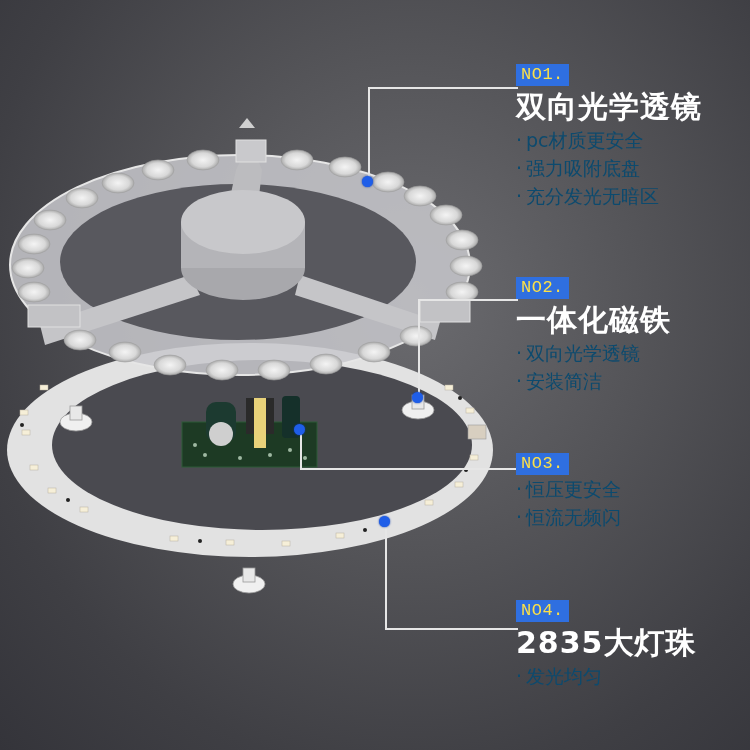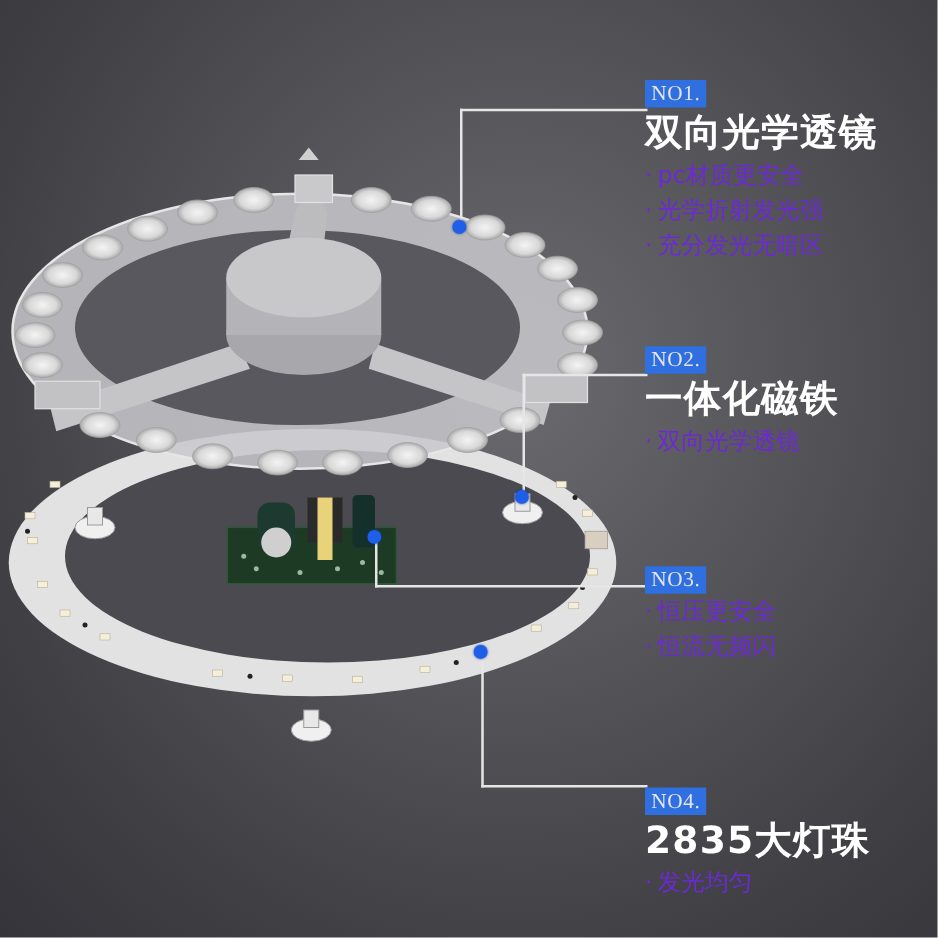--- a/index.html
+++ b/index.html
@@ -5,30 +5,30 @@
   html, body { margin: 0; padding: 0; }
   body {
     width: 750px; height: 750px; overflow: hidden; position: relative;
     background: radial-gradient(ellipse at 55% 40%, #6b6b6f 0%, #545458 40%, #3f3f44 75%, #34343a 100%);
     font-family: "DejaVu Sans", sans-serif;
   }
   .stage { position: absolute; inset: 0; }
   svg.product { position: absolute; left: 0; top: 0; }
   .feature { position: absolute; left: 516px; color: #fff; }
   .badge {
-    display: inline-block; background: #2f6fe0; color: #e5e5e5;
-    font-family: Liberation Serif, serif; font-size: 17px; line-height: 22px;
+    display: inline-block; background: #2f6fe0; color: #fde047;
+    font-family: Liberation Mono, monospace; font-size: 17px; line-height: 22px;
     padding: 0 5px; letter-spacing: 0.5px;
   }
   .title {
     font-size: 30px; font-weight: bold; line-height: 38px; margin-top: 2px;
     letter-spacing: 1px; white-space: nowrap; text-align: center;
   }
   .bullet {
-    font-size: 19px; line-height: 28px; white-space: nowrap; color: #6d28d9;
+    font-size: 19px; line-height: 28px; white-space: nowrap; color: #0c4a6e;
   }
   .bullet::before { content: "·"; margin-right: 4px; }
   .leader { position: absolute; border-color: #e6e6e6; border-style: solid; border-width: 0; }
   .dot { position: absolute; width: 11px; height: 11px; border-radius: 50%; background: #1f5ee8; box-shadow: 0 0 2px #0b3aa8; }
 </style>
 </head>
 <body>
 
 <div class="stage">
 
@@ -158,35 +158,36 @@
   <div class="leader" style="left:300px; top:428px; width:216px; height:40px; border-bottom-width:2px; border-left-width:2px;"></div>
   <div class="dot" style="left:294px; top:424px;"></div>
 
   <div class="leader" style="left:385px; top:522px; width:131px; height:106px; border-bottom-width:2px; border-left-width:2px;"></div>
   <div class="dot" style="left:379px; top:516px;"></div>
 
   <div class="feature" style="top:64px;">
     <span class="badge">NO1.</span>
     <div class="title">双向光学透镜</div>
     <div class="bullet">pc材质更安全</div>
-    <div class="bullet">光学折射发光强</div>
+    <div class="bullet">强力吸附底盘</div>
     <div class="bullet">充分发光无暗区</div>
   </div>
 
   <div class="feature" style="top:277px;">
     <span class="badge">NO2.</span>
     <div class="title">一体化磁铁</div>
     <div class="bullet">双向光学透镜</div>
+    <div class="bullet">安装简洁</div>
   </div>
 
   <div class="feature" style="top:453px;">
     <span class="badge">NO3.</span>
     <div class="bullet">恒压更安全</div>
     <div class="bullet">恒流无频闪</div>
   </div>
 
-  <div class="feature" style="top:630px;">
+  <div class="feature" style="top:600px;">
     <span class="badge">NO4.</span>
     <div class="title">2835大灯珠</div>
     <div class="bullet">发光均匀</div>
   </div>
 
 </div>
 
 </body></html>

